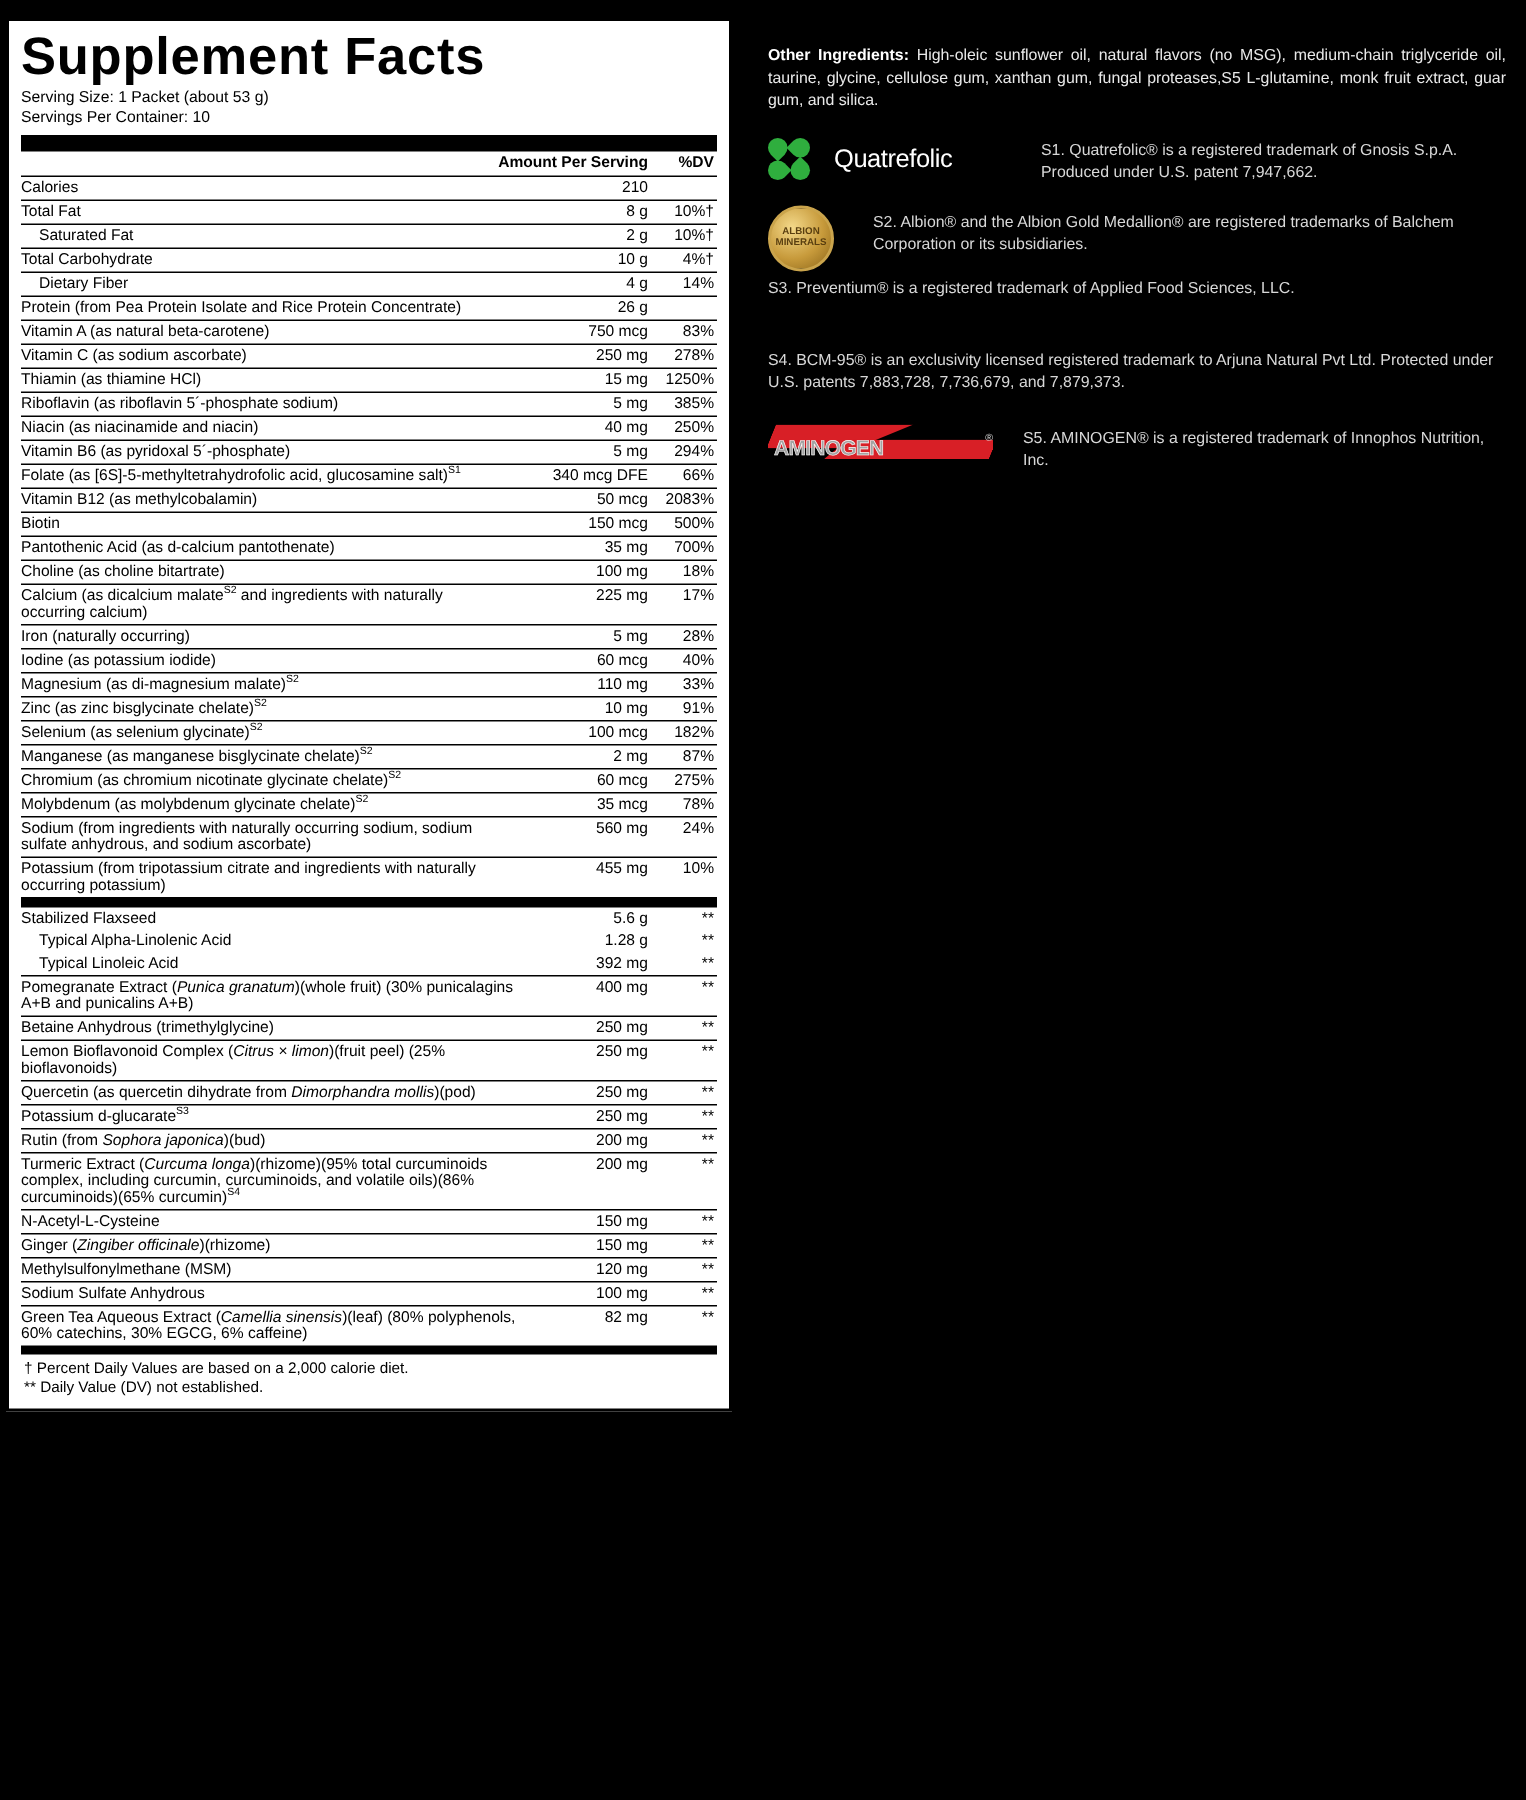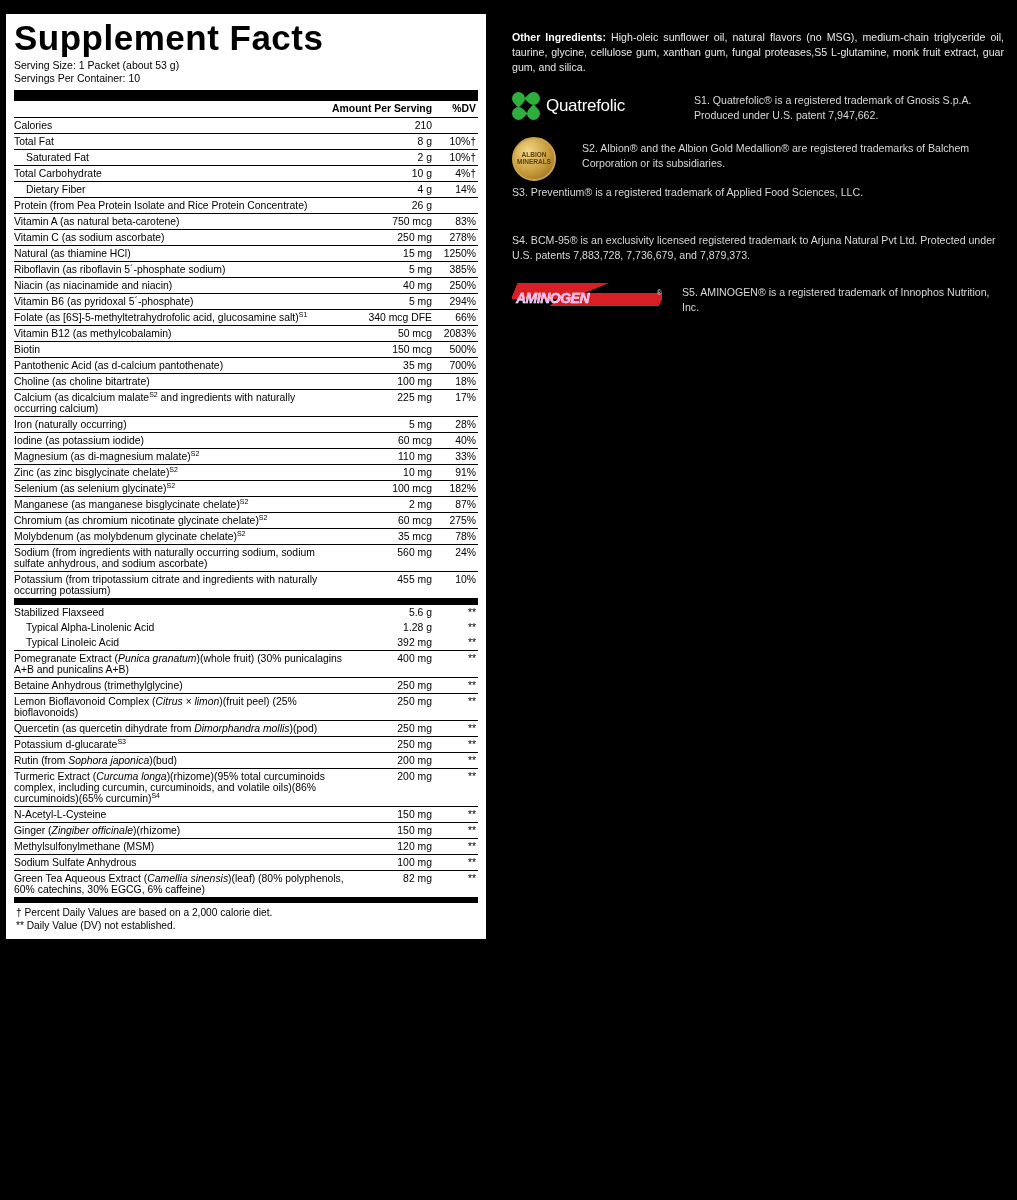--- a/index.html
+++ b/index.html
@@ -133,21 +133,21 @@
     width: 172px;
     height: 34px;
     position: relative;
   }
   .tm-with-logo .tm-text { padding-top: 4px; }
 
   
   .quat {
     display: flex;
     align-items: center;
-    gap: 6px;
+    gap: 16px;
     height: 34px;
   }
   .clover {
     width: 28px; height: 28px; position: relative;
   }
   .clover i {
     position: absolute;
     width: 13px; height: 13px;
     background: #2fae3e;
     border-radius: 50% 50% 50% 0;
@@ -198,23 +198,22 @@
     left: 40px; top: 12px;
     width: 110px; height: 13px;
     background: #d81f26;
     transform: skewX(-22deg);
     clip-path: polygon(10% 0, 100% 0, 100% 100%, 0 100%);
   }
   .amino .word {
     position: absolute;
     left: 4px; top: 9px;
     font-size: 14px;
-    font-style: italic;
     font-weight: bold;
-    color: #f0abfc;
+    color: #a3a3a3;
     letter-spacing: -0.5px;
     -webkit-text-stroke: 0.4px #fff;
   }
   .amino .tm {
     position: absolute;
     right: 0; top: 8px;
     font-size: 7px; color: #ddd;
   }
 </style>
 </head>
@@ -270,21 +269,21 @@
           <td class="name">Vitamin A (as natural beta-carotene)</td>
           <td class="amt">750 mcg</td>
           <td class="dv">83%</td>
         </tr>
         <tr>
           <td class="name">Vitamin C (as sodium ascorbate)</td>
           <td class="amt">250 mg</td>
           <td class="dv">278%</td>
         </tr>
         <tr>
-          <td class="name">Natural (as thiamine HCl)</td>
+          <td class="name">Thiamin (as thiamine HCl)</td>
           <td class="amt">15 mg</td>
           <td class="dv">1250%</td>
         </tr>
         <tr>
           <td class="name">Riboflavin (as riboflavin 5´-phosphate sodium)</td>
           <td class="amt">5 mg</td>
           <td class="dv">385%</td>
         </tr>
         <tr>
           <td class="name">Niacin (as niacinamide and niacin)</td>

